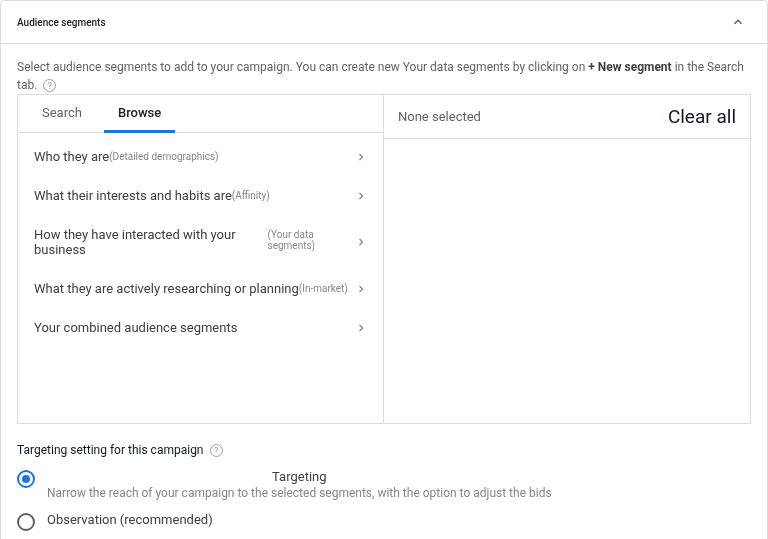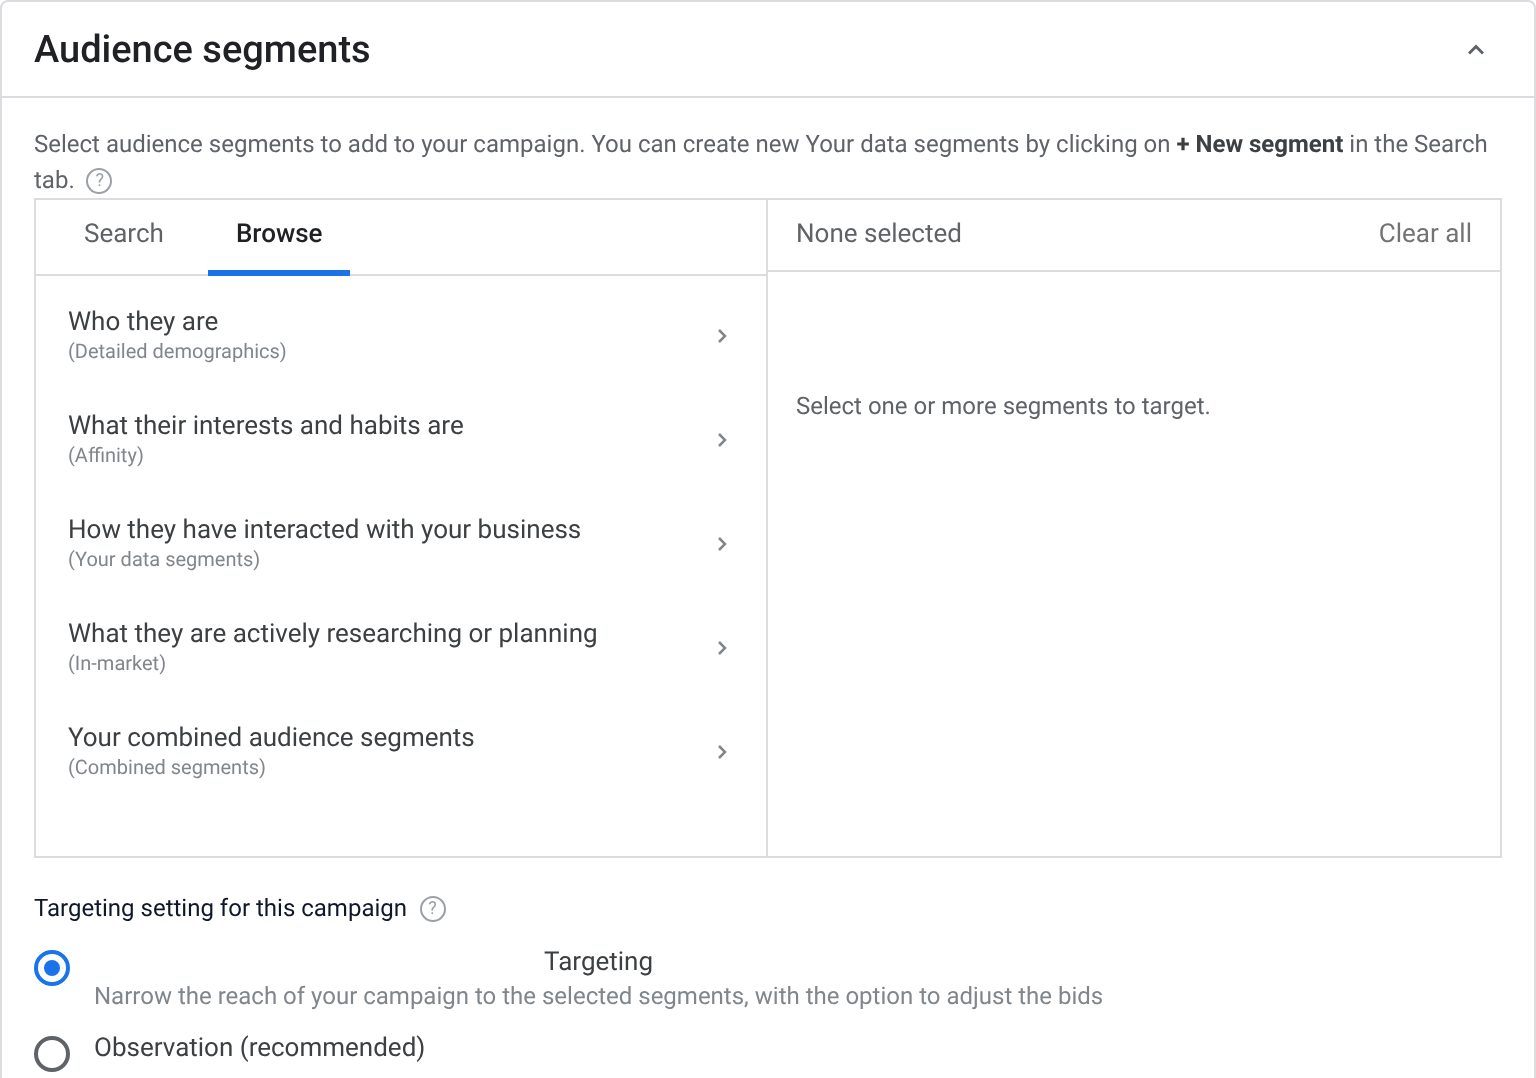--- a/index.html
+++ b/index.html
@@ -16,41 +16,41 @@
     border-radius: 4px;
     width: 768px;
   }
   .header {
     display: flex;
     align-items: center;
     justify-content: space-between;
     padding: 12px 16px;
     border-bottom: 1px solid #dadce0;
   }
-  .header-title { font-size: 19px; font-weight: 500; color: #202124; }
+  .header-title { font-size: 10px; font-weight: 500; color: #202124; }
   .collapse-btn { padding: 2px 6px; cursor: pointer; color: #5f6368; }
   .body { padding: 14px 16px 18px 16px; }
   .instr { color: #5f6368; font-size: 12px; line-height: 1.5; }
   .instr strong { font-weight: 700; color: #3c4043; }
   .help-icon { display: inline-block; width: 13px; height: 13px; border: 1px solid #9aa0a6; border-radius: 50%; font-size: 9px; color: #9aa0a6; text-align: center; line-height: 12px; vertical-align: middle; margin-left: 3px; cursor: pointer; }
   .panel { border: 1px solid #dadce0; display: flex; height: 330px; }
   .panel-left { width: 50%; border-right: 1px solid #dadce0; display: flex; flex-direction: column; }
   .panel-right { width: 50%; display: flex; flex-direction: column; gap: 48px; }
   .tabs { display: flex; border-bottom: 1px solid #dadce0; padding: 0 6px; }
   .tab { padding: 10px 14px; font-size: 13px; color: #5f6368; cursor: pointer; margin: 0 4px; }
   .tab.active { color: #202124; font-weight: 500; border-bottom: 3px solid #1a73e8; margin-bottom: -1px; }
   .cat-list { padding: 4px 0; overflow-y: auto; }
   .cat-item { display: flex; align-items: center; justify-content: space-between; padding: 12px 16px; cursor: pointer; }
-  .cat-text { display: flex; flex-direction: column; }
+  .cat-text { display: flex; flex-direction: row; }
   .cat-title { font-size: 13px; color: #3c4043; }
   .cat-sub { font-size: 10px; color: #80868b; margin-top: 2px; }
   .chevron { color: #80868b; }
   .right-head { display: flex; justify-content: space-between; align-items: center; padding: 10px 14px; border-bottom: 1px solid #dadce0; }
   .right-head-title { font-size: 13px; color: #5f6368; }
-  .clear-all { color: #737373; font-size: 13px; cursor: pointer; text-align: center; }
+  .clear-all { color: #0f172a; font-size: 19px; cursor: pointer; text-align: center; }
   .right-body { padding: 12px 14px; font-size: 12px; color: #5f6368; }
   .targeting-block { margin-top: 18px; }
   .tg-title { font-size: 12px; color: #0f172a; }
   .radio-row { display: flex; align-items: flex-start; margin-top: 12px; }
   .radio-outer { width: 18px; height: 18px; border: 2px solid #5f6368; border-radius: 50%; display: flex; align-items: center; justify-content: center; flex-shrink: 0; cursor: pointer; margin-right: 12px; margin-top: 1px; }
   .radio-outer.selected { border-color: #1a73e8; }
   .radio-inner { width: 8px; height: 8px; border-radius: 50%; background: #1a73e8; }
   .radio-text { display: flex; flex-direction: column; text-align: center; }
   .radio-label { font-size: 13px; color: #3c4043; }
   .radio-desc { font-size: 12px; color: #80868b; margin-top: 2px; }
@@ -121,36 +121,34 @@
             </div>
             <span class="chevron">
                 <svg width="12" height="12" viewBox="0 0 24 24" fill="none" stroke="#80868b" stroke-width="2.5">
                   <path d="M9 6l6 6-6 6"></path>
                 </svg>
               </span>
           </div>
           <div class="cat-item">
             <div class="cat-text">
               <span class="cat-title">Your combined audience segments</span>
-              <span class="cat-sub">(Combined segments)</span>
             </div>
             <span class="chevron">
                 <svg width="12" height="12" viewBox="0 0 24 24" fill="none" stroke="#80868b" stroke-width="2.5">
                   <path d="M9 6l6 6-6 6"></path>
                 </svg>
               </span>
           </div>
         </div>
       </div>
       <div class="panel-right">
         <div class="right-head">
           <span class="right-head-title">None selected</span>
           <span class="clear-all">Clear all</span>
         </div>
-        <div class="right-body">Select one or more segments to target.</div>
       </div>
     </div>
 
     <div class="targeting-block">
       <div>
         <span class="tg-title">Targeting setting for this campaign</span>
         <span class="help-icon">?</span>
       </div>
       <div class="radio-row">
         <span class="radio-outer selected">

